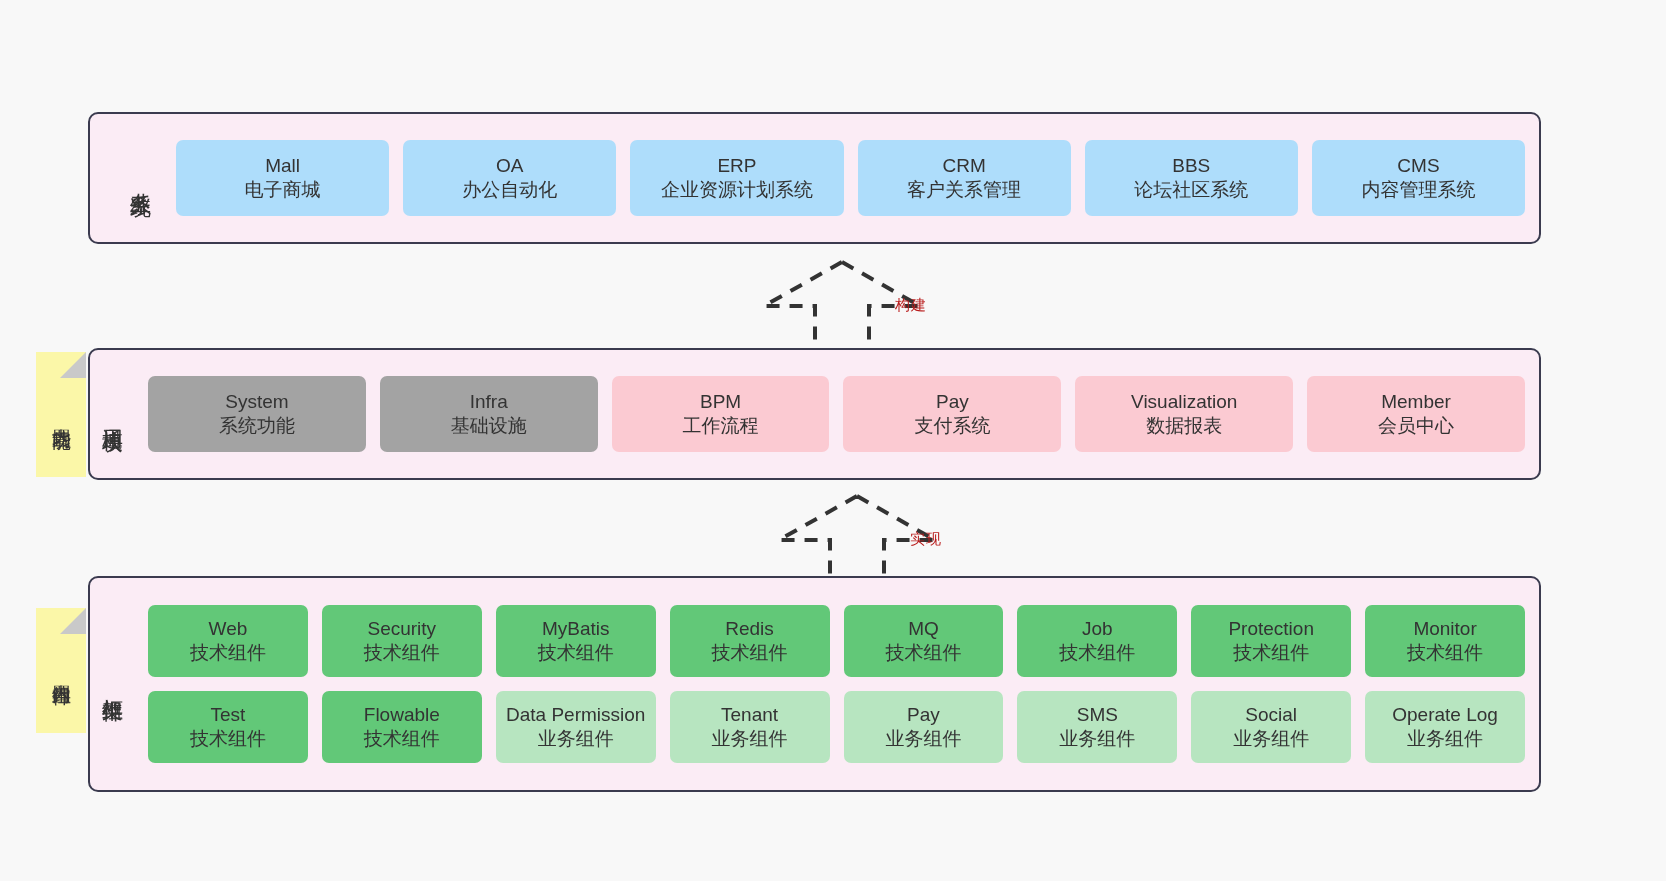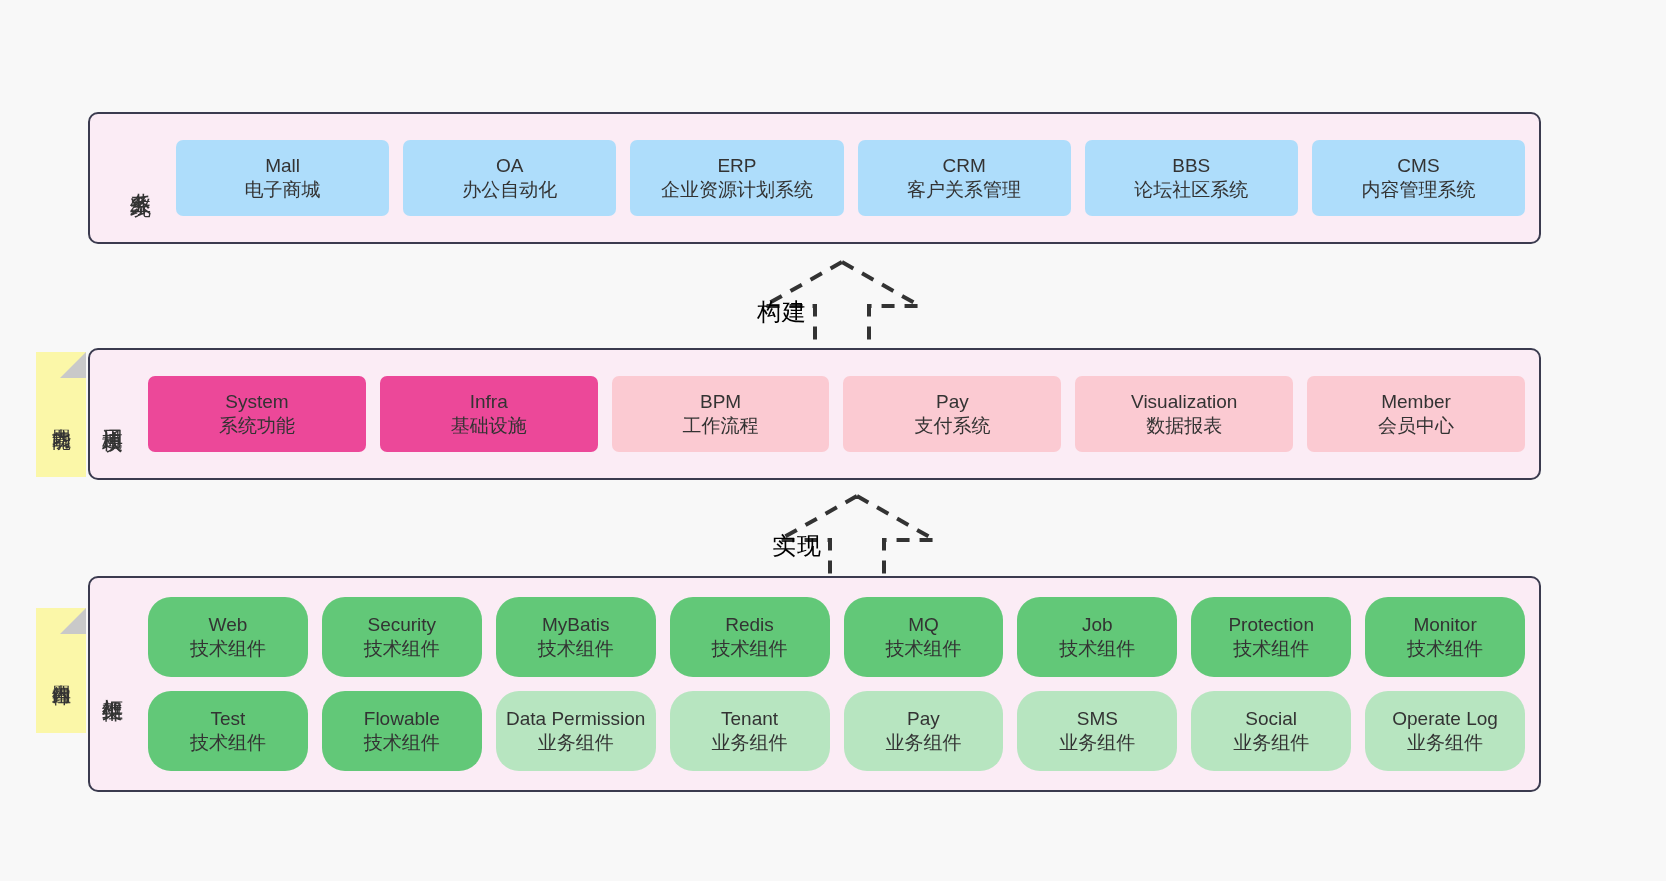--- a/index.html
+++ b/index.html
@@ -70,33 +70,33 @@
     text-align: center;
     font-size: 19px;
     line-height: 1.28;
     color: #333333;
     padding: 4px 6px;
   }
   .card .t-en { display: block; }
   .card .t-cn { display: block; }
 
   .c-blue        { background: #aeddfb; }
-  .c-red         { background: #ec4899; text-align: right; }
+  .c-red         { background: #a3a3a3; text-align: right; }
   .c-pink        { background: #fbcad2; }
   .c-green       { background: #62c878; }
   .c-greenlight  { background: #b7e5c0; }
 
   
   #layer-business   { left: 88px;  top: 112px; width: 1453px; height: 132px; padding-left: 28px; }
   #layer-modules    { left: 88px;  top: 348px; width: 1453px; height: 132px; }
   #layer-framework  { left: 88px;  top: 576px; width: 1453px; height: 216px; }
 
   #layer-business  .card { height: 76px; }
   #layer-modules   .card { height: 76px; }
-  #layer-framework .card { height: 80px; border-radius: 23px; }
+  #layer-framework .card { height: 72px; }
 
   
   .sticky {
     position: absolute;
     width: 50px;
     background: #fbf7a8;
     font-size: 19px;
     line-height: 1.2;
     letter-spacing: 1px;
     color: #333333;
@@ -124,23 +124,23 @@
   .connector {
     position: absolute;
     width: 170px;
     height: 96px;
   }
   .connector svg { display: block; width: 100%; height: 100%; }
   .connector .conn-label {
     position: absolute;
     left: 0; right: 0;
     top: 38px;
-    text-align: left;
-    font-size: 24px;
-    color: #000000;
+    text-align: right;
+    font-size: 15px;
+    color: #b91c1c;
     letter-spacing: 1px;
     pointer-events: none;
   }
   #connector-build   { left: 757px; top: 258px; }
   #connector-realize { left: 772px; top: 492px; }
 </style>
 </head>
 <body>
 
 <div class="layer" id="layer-business">

